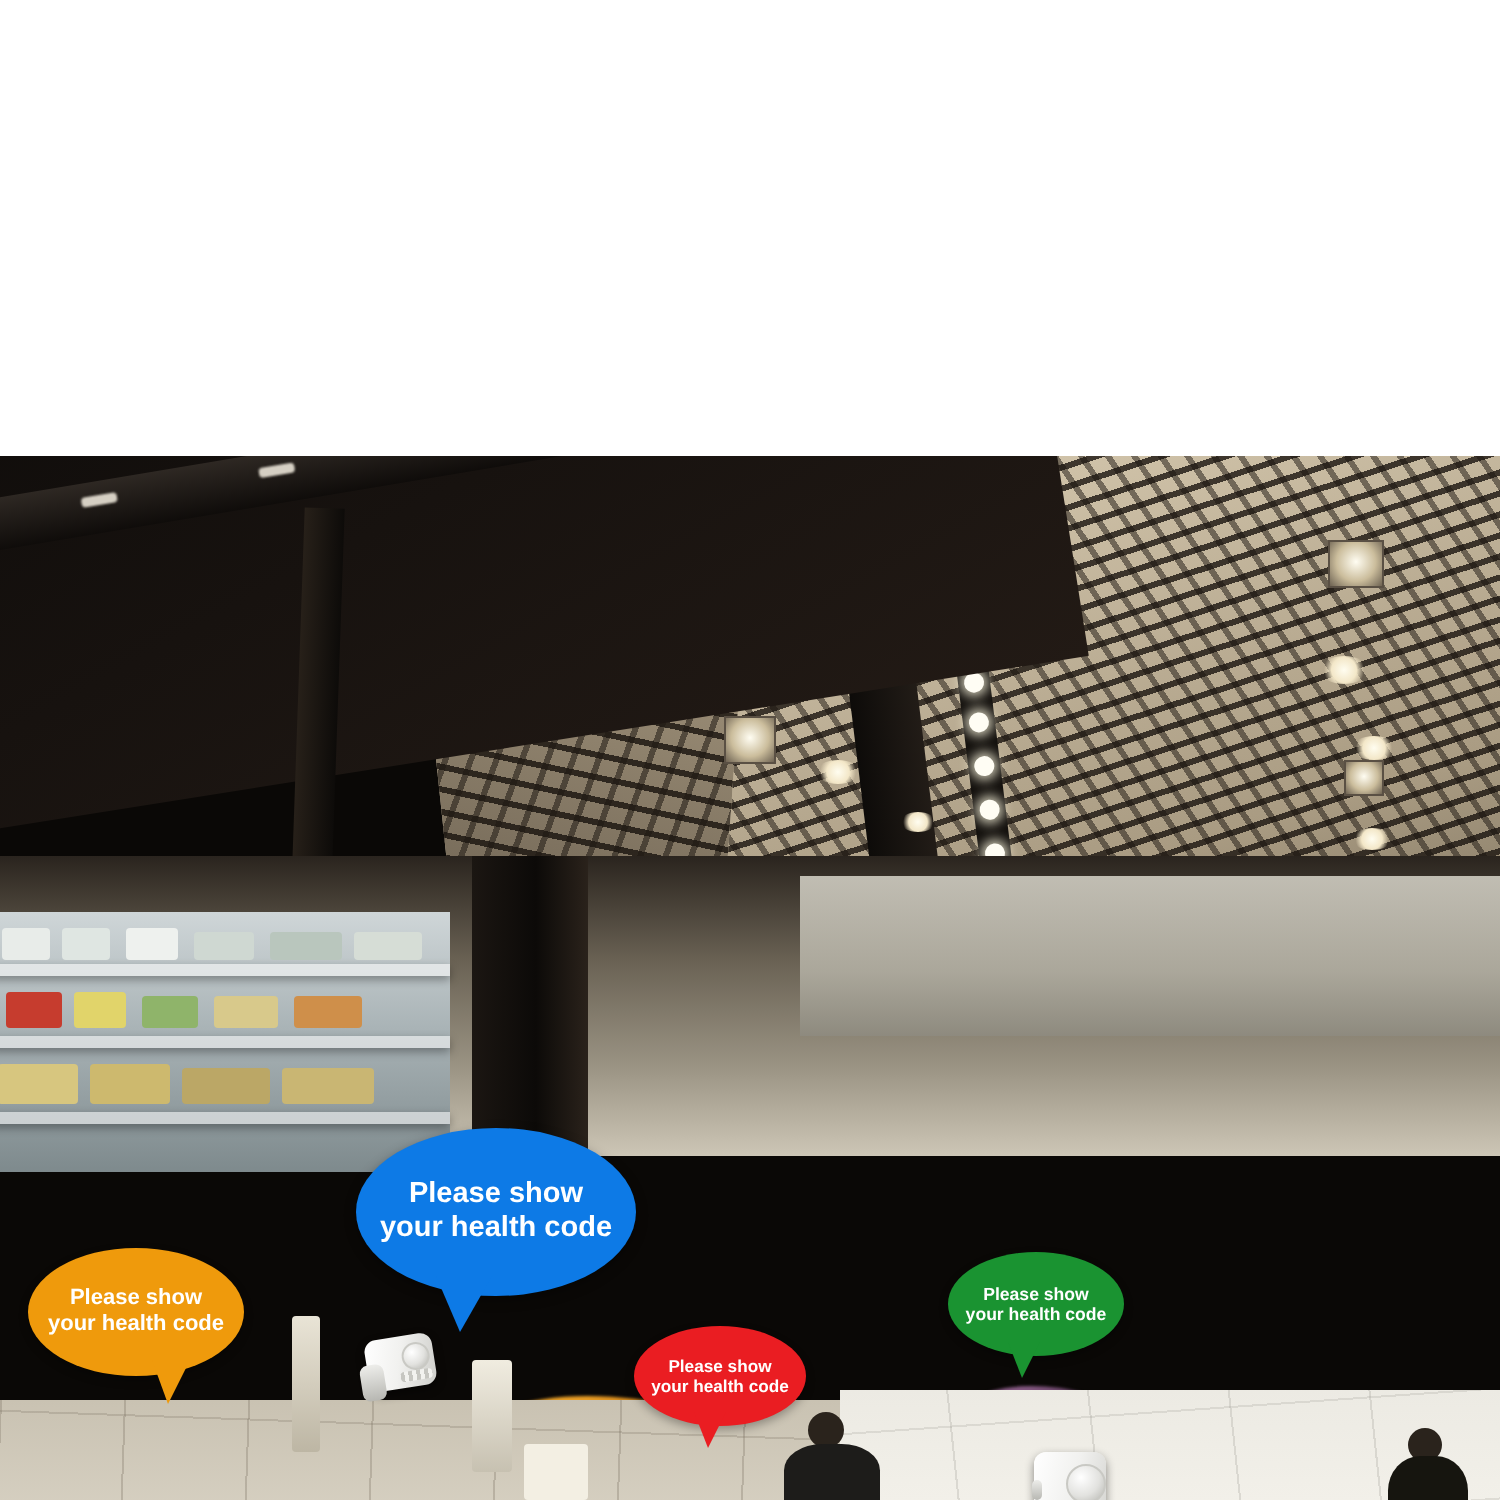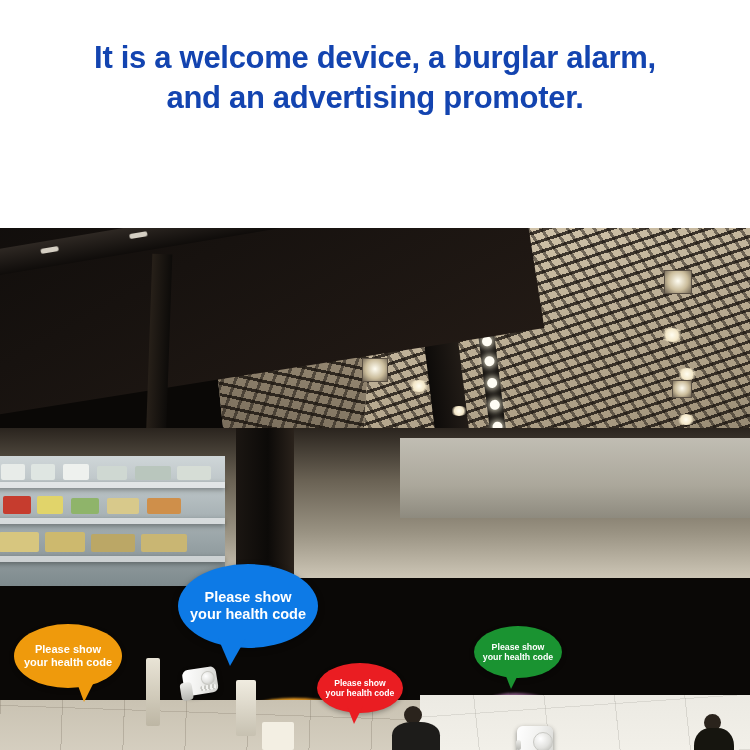--- a/index.html
+++ b/index.html
@@ -332,22 +332,20 @@
     left: 30px; top: 43px;
     border-left: 7px solid transparent;
     border-right: 9px solid transparent;
     border-top: 18px solid #ea1d22;
   }
 </style>
 </head>
 <body>
 
 <div class="header">
-  <div class="headline">It is a welcome device, a burglar alarm,
-and an advertising promoter.</div>
 </div>
 
 <div class="photo">
 
   <div class="ceiling-perf"></div>
   <div class="ceiling-perf2"></div>
   <div class="ceiling-band"></div>
 
   <div class="led-rail">
     <div class="led-dot" style="top:6px"></div>

